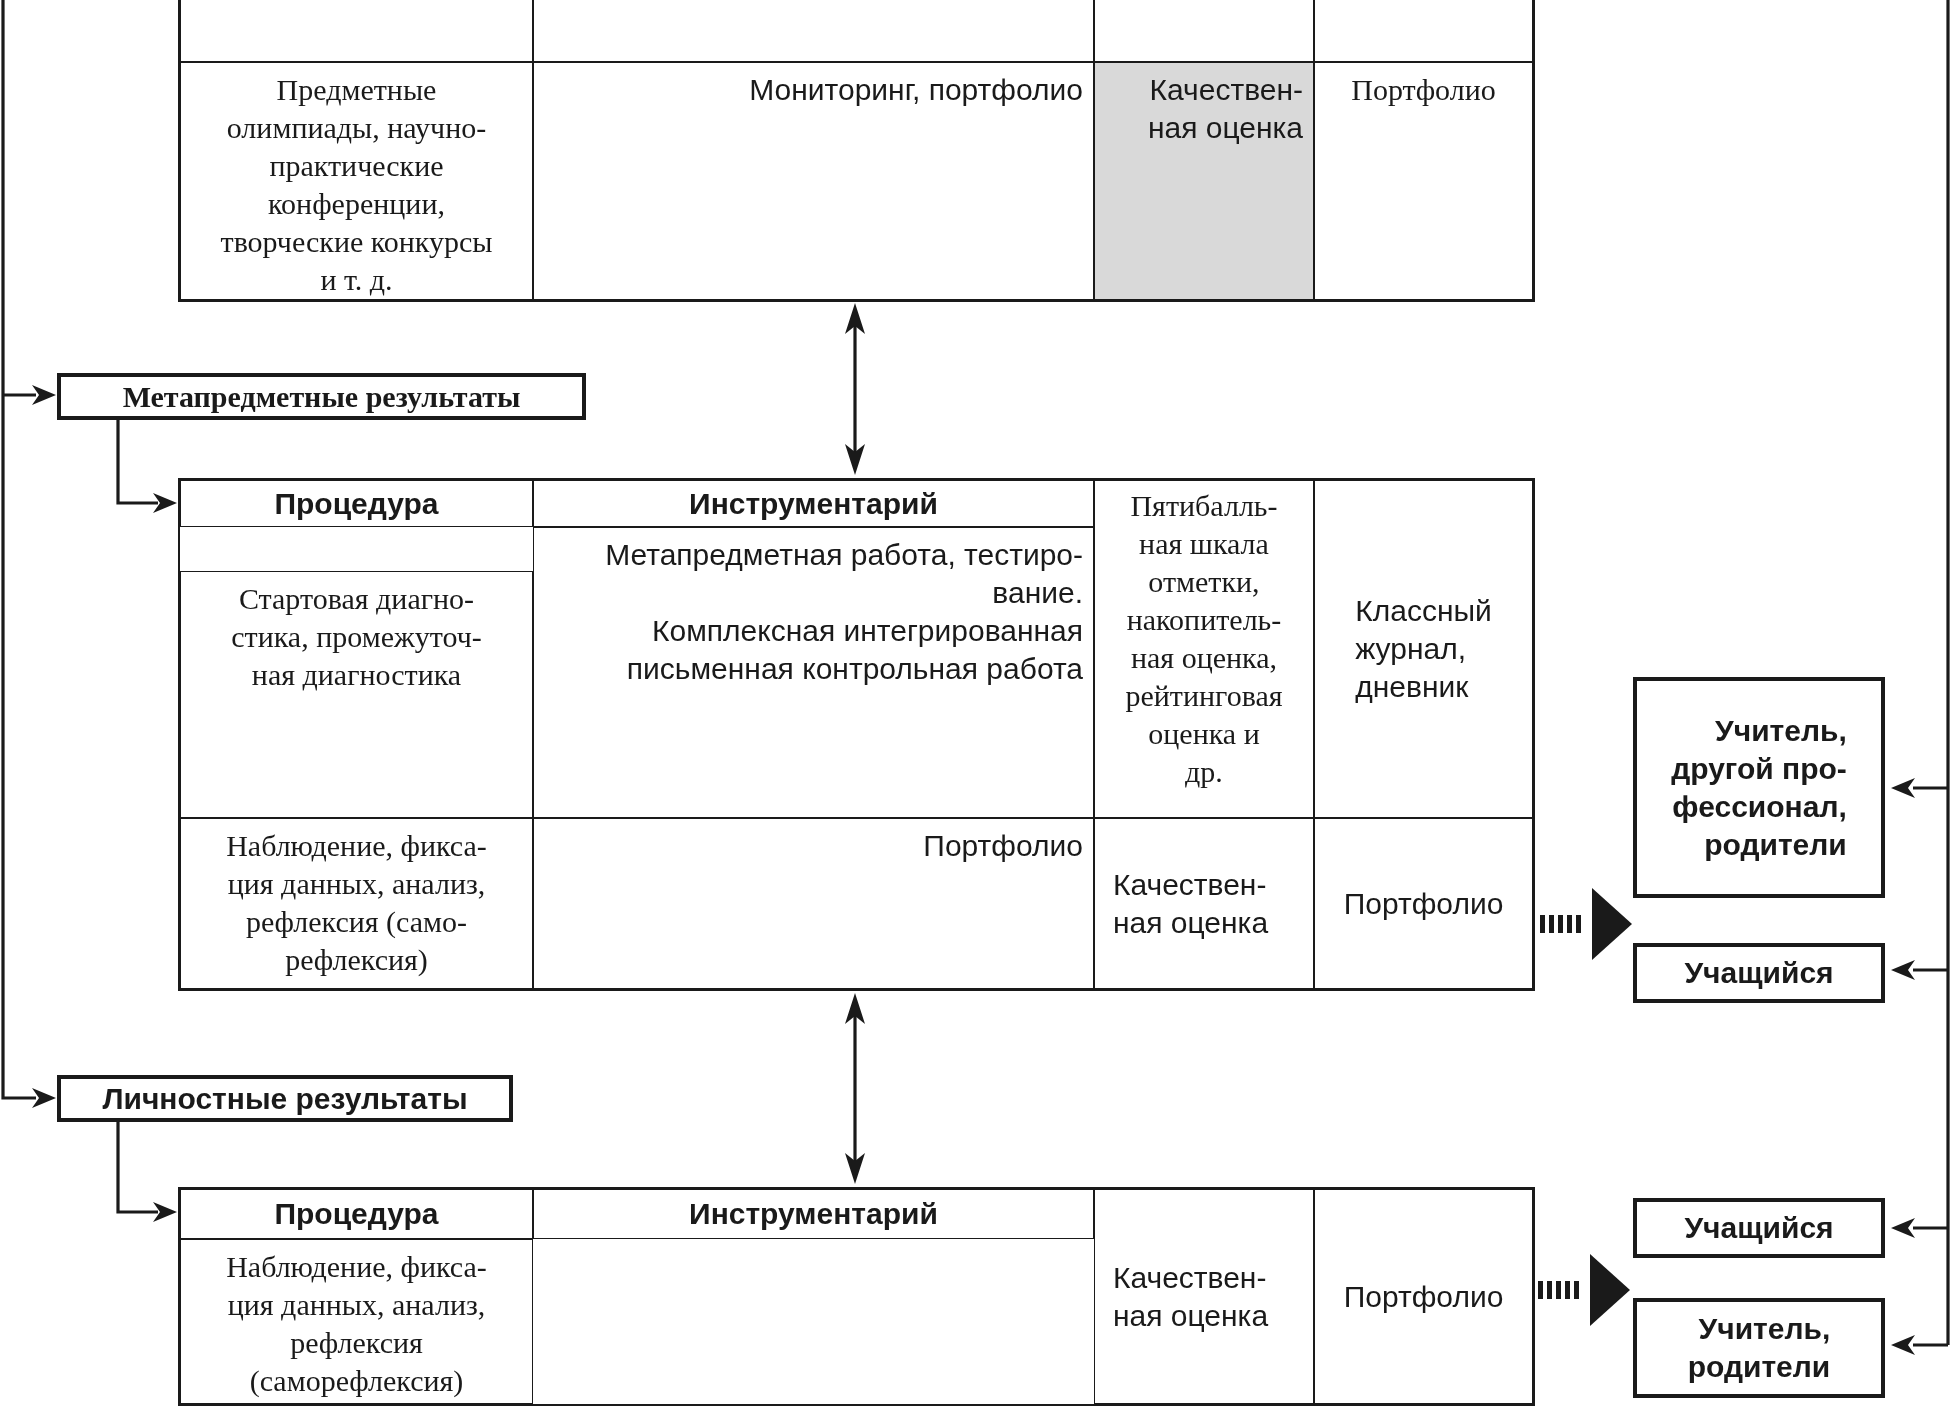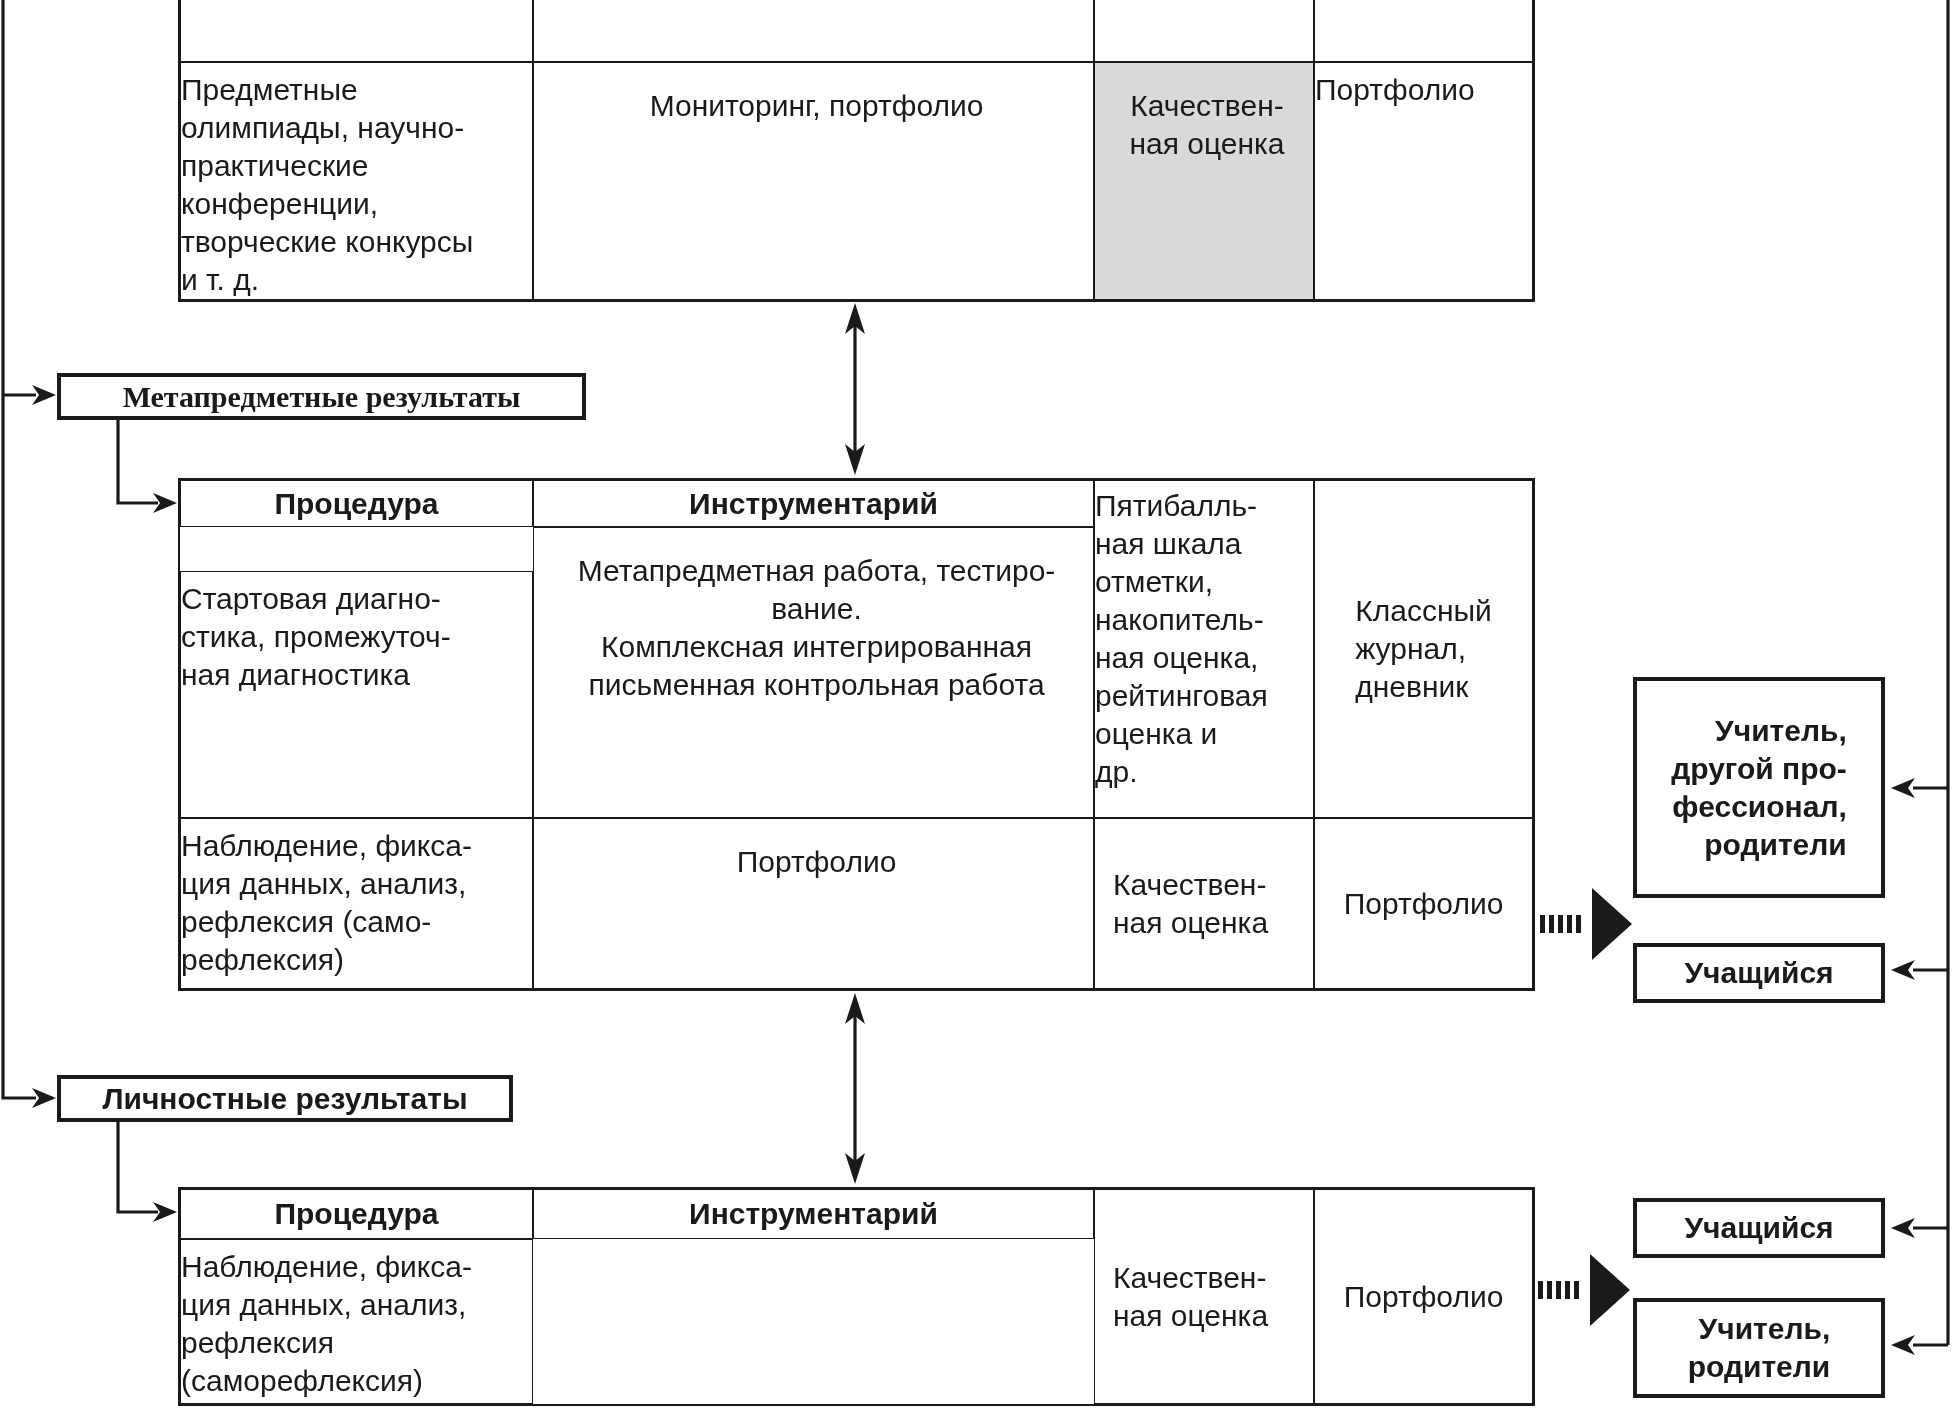--- a/index.html
+++ b/index.html
@@ -12,22 +12,22 @@
   .tbl {
     position:absolute; display:grid; box-sizing:border-box;
     border:2px solid var(--ink); background:#fff;
   }
   .c {
     border:1px solid var(--ink); box-sizing:border-box;
     font-size:30px; line-height:38px; white-space:pre-line; overflow:hidden;
   }
   .noTop { border-top:none; }
   .hdr { font-weight:700; display:flex; align-items:center; justify-content:center; text-align:center; }
-  .tc { text-align:left; padding-top:8px; }
-  .lf { text-align:center; padding:24px 10px 4px 16px; }
+  .tc { text-align:center; padding-top:8px;font-family:Liberation Serif, serif; }
+  .lf { text-align:right; padding:8px 10px 4px 16px; }
   .vc { display:flex; align-items:center; justify-content:center; text-align:left; }
   .vcl { display:flex; align-items:center; text-align:left; padding-left:18px; }
   .gray { background:var(--highlight); }
   .labelbox {
     position:absolute; box-sizing:border-box; background:#fff;
     border:4px solid var(--ink); font-weight:700; font-size:30px;
     display:flex; align-items:center; justify-content:center; white-space:pre-line;
   }
   .sidebox {
     position:absolute; box-sizing:border-box; background:#fff;

